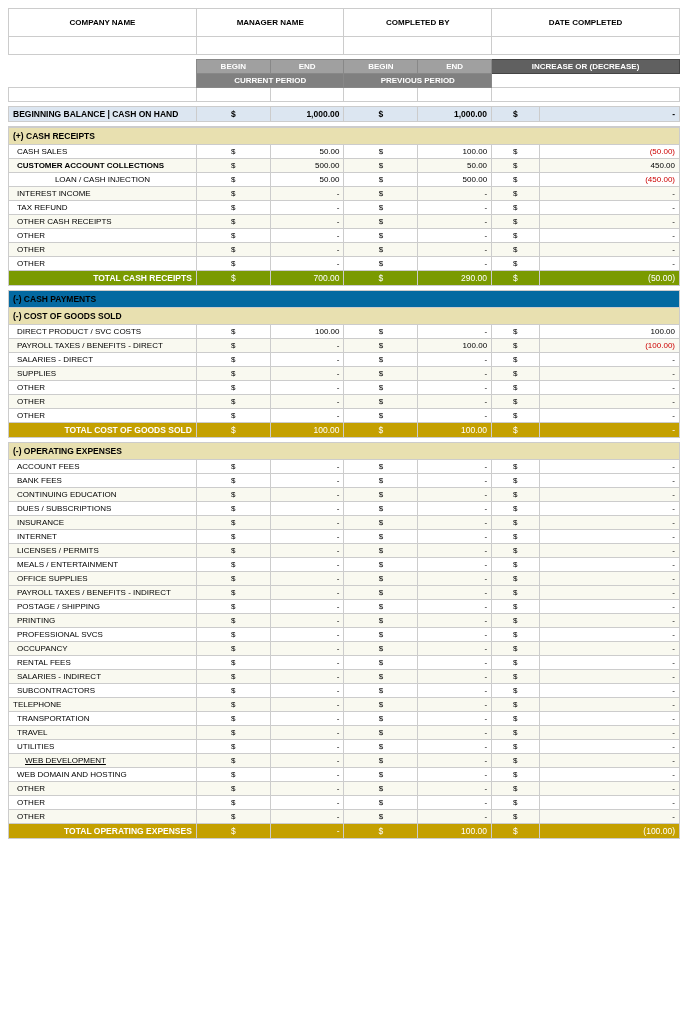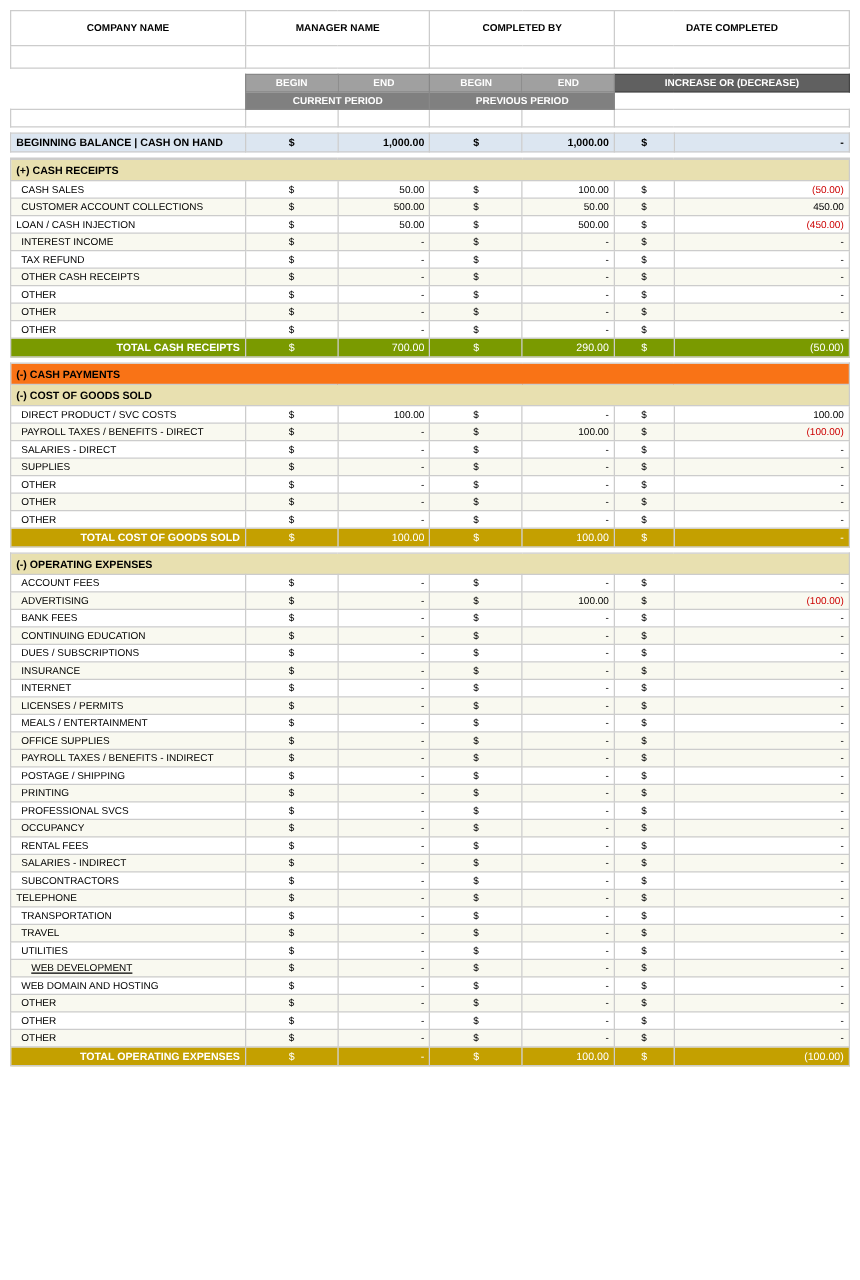--- a/index.html
+++ b/index.html
@@ -136,30 +136,30 @@
       <tr class="data-row">
         <td colspan="2" class="label" style="padding-left:8px;">CASH SALES</td>
         <td class="dollar" style="text-align:center;">$</td>
         <td class="num">50.00</td>
         <td class="dollar" style="text-align:center;">$</td>
         <td class="num">100.00</td>
         <td class="dollar" style="text-align:center;">$</td>
         <td class="num neg">(50.00)</td>
       </tr>
       <tr class="data-row-alt">
-        <td colspan="2" class="label" style="padding-left:8px;">CUSTOMER ACCOUNT COLLECTIONS</td>
+        <td colspan="2" class="label" style="padding-left:8px;font-weight:bold;">CUSTOMER ACCOUNT COLLECTIONS</td>
         <td class="dollar" style="text-align:center;">$</td>
         <td class="num">500.00</td>
         <td class="dollar" style="text-align:center;">$</td>
         <td class="num">50.00</td>
         <td class="dollar" style="text-align:center;">$</td>
         <td class="num">450.00</td>
       </tr>
       <tr class="data-row">
-        <td colspan="2" class="label" style="padding-left:4px;">LOAN / CASH INJECTION</td>
+        <td colspan="2" class="label" style="padding-left:4px;text-align:center;">LOAN / CASH INJECTION</td>
         <td class="dollar" style="text-align:center;">$</td>
         <td class="num">50.00</td>
         <td class="dollar" style="text-align:center;">$</td>
         <td class="num">500.00</td>
         <td class="dollar" style="text-align:center;">$</td>
         <td class="num neg">(450.00)</td>
       </tr>
       <tr class="data-row-alt">
         <td colspan="2" class="label" style="padding-left:8px;">INTEREST INCOME</td>
         <td class="dollar" style="text-align:center;">$</td>
@@ -223,21 +223,21 @@
         <td class="num" style="background:#7a9a00; color:#fff;">290.00</td>
         <td class="dollar" style="background:#7a9a00; color:#fff; text-align:center;">$</td>
         <td class="num neg" style="background:#7a9a00; color:#fff;">(50.00)</td>
       </tr>
 
       <tr>
         <td colspan="8" style="height:5px; border:none; background:#fff;"></td>
       </tr>
 
       <tr>
-        <td colspan="8" style="background:#f97316; font-weight:bold; text-transform:uppercase; font-size:8.5px; padding:3px 4px;">(-) CASH PAYMENTS</td>
+        <td colspan="8" style="background:#0369a1; font-weight:bold; text-transform:uppercase; font-size:8.5px; padding:3px 4px;">(-) CASH PAYMENTS</td>
       </tr>
 
       <tr>
         <td colspan="8" style="background:#e8e0b0; font-weight:bold; text-transform:uppercase; font-size:8.5px; padding:3px 4px;">(-) COST OF GOODS SOLD</td>
       </tr>
 
       <tr class="data-row">
         <td colspan="2" class="label" style="padding-left:8px;">DIRECT PRODUCT / SVC COSTS</td>
         <td class="dollar" style="text-align:center;">$</td>
         <td class="num">100.00</td>
@@ -321,29 +321,20 @@
 
       <tr class="data-row">
         <td colspan="2" class="label" style="padding-left:8px;">ACCOUNT FEES</td>
         <td class="dollar" style="text-align:center;">$</td>
         <td class="num">-</td>
         <td class="dollar" style="text-align:center;">$</td>
         <td class="num">-</td>
         <td class="dollar" style="text-align:center;">$</td>
         <td class="num">-</td>
       </tr>
-      <tr class="data-row-alt">
-        <td colspan="2" class="label" style="padding-left:8px;">ADVERTISING</td>
-        <td class="dollar" style="text-align:center;">$</td>
-        <td class="num">-</td>
-        <td class="dollar" style="text-align:center;">$</td>
-        <td class="num">100.00</td>
-        <td class="dollar" style="text-align:center;">$</td>
-        <td class="num neg">(100.00)</td>
-      </tr>
       <tr class="data-row">
         <td colspan="2" class="label" style="padding-left:8px;">BANK FEES</td>
         <td class="dollar" style="text-align:center;">$</td>
         <td class="num">-</td>
         <td class="dollar" style="text-align:center;">$</td>
         <td class="num">-</td>
         <td class="dollar" style="text-align:center;">$</td>
         <td class="num">-</td>
       </tr>
       <tr class="data-row-alt">

